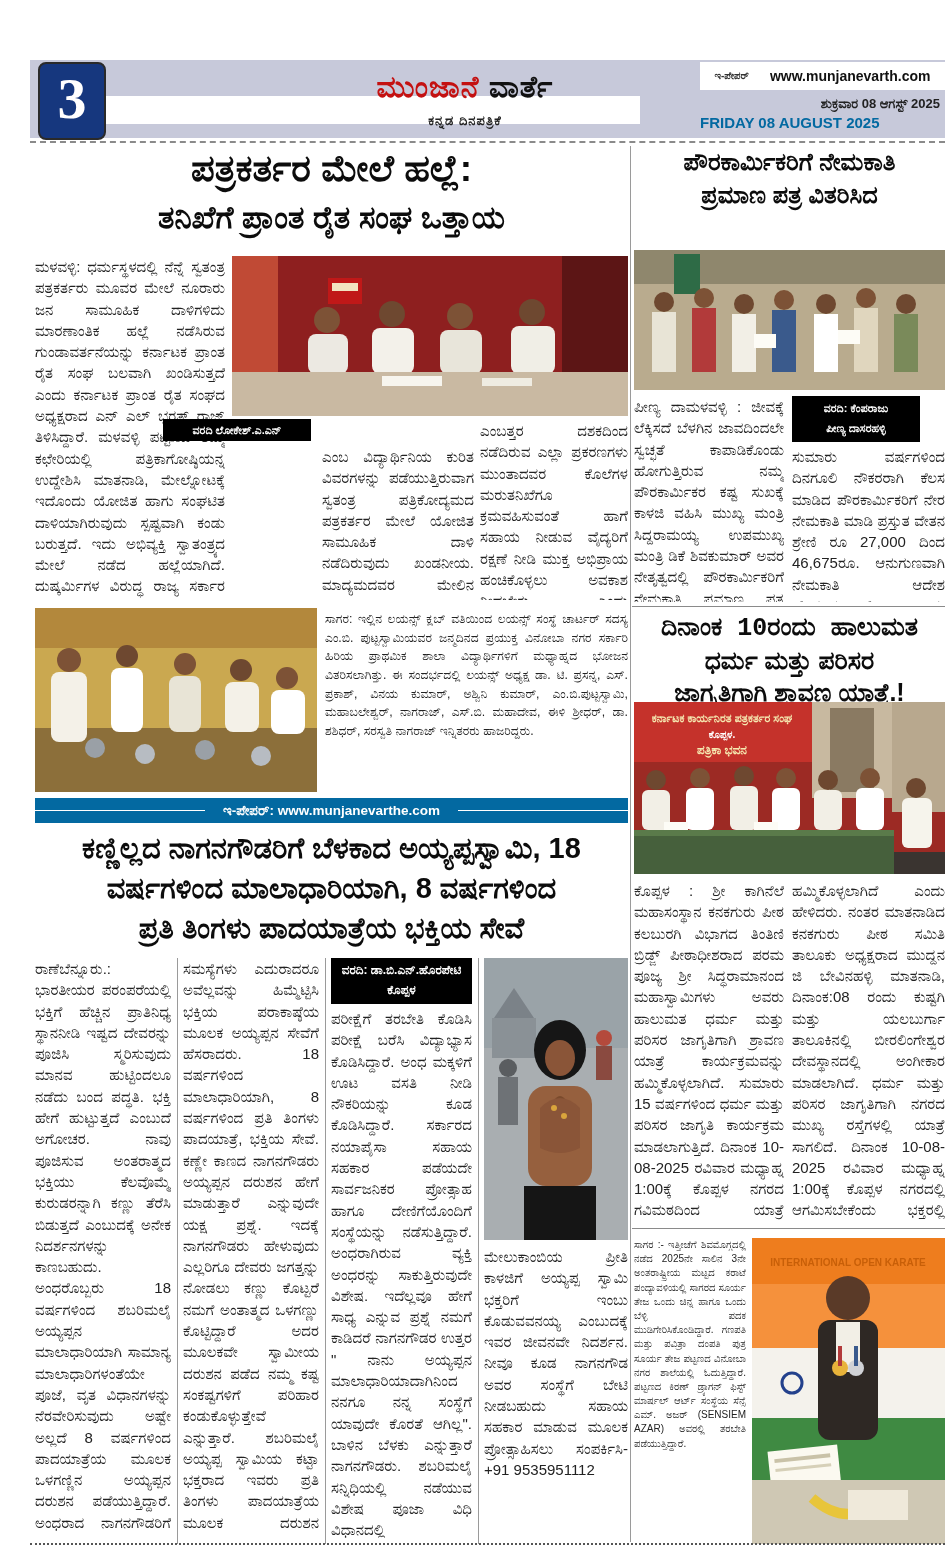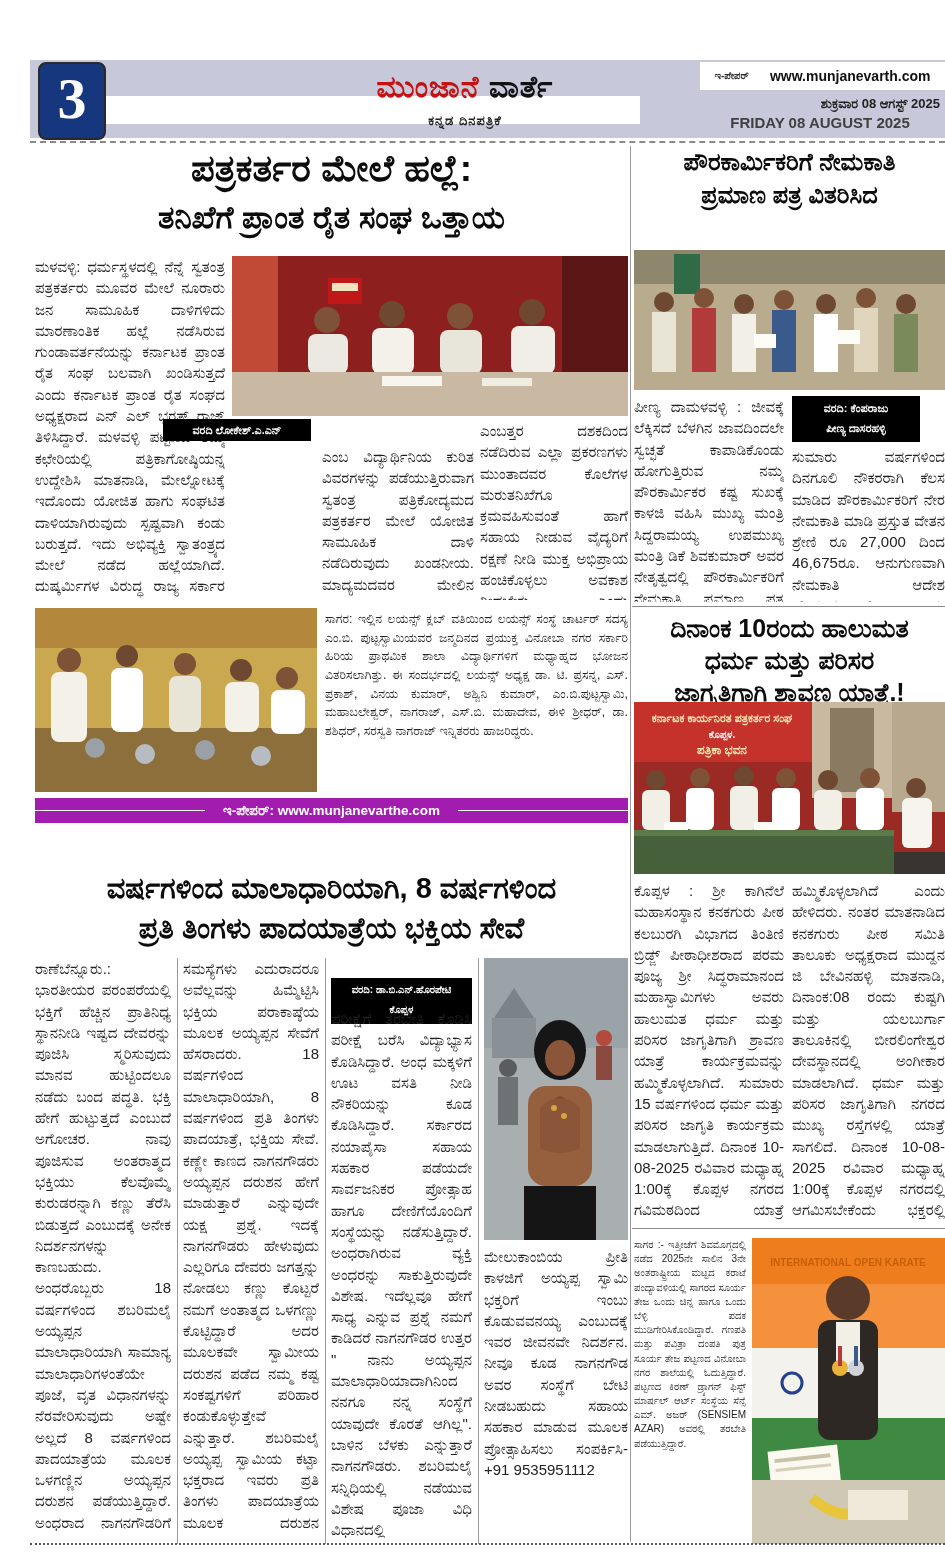--- a/index.html
+++ b/index.html
@@ -16,43 +16,43 @@
   #header-white-strip{left:104px;top:96px;width:536px;height:28px;background:#ffffff;}
   #masthead{left:230px;top:64px;width:470px;text-align:center;}
   #masthead-line1{font-size:30px;font-weight:700;line-height:46px;letter-spacing:1px;}
   #masthead-line1 .red{color:#c41111;}
   #masthead-line1 .blk{color:#111;}
   #masthead-sub{font-size:13px;font-weight:bold;color:#222;margin-top:3px;letter-spacing:1px;}
   #epaper-box{left:700px;top:62px;width:245px;height:28px;background:#ffffff;display:flex;align-items:center;justify-content:center;gap:21px;}
   #epaper-box .small{font-size:10px;font-weight:bold;color:#333;}
   #epaper-box .url{font-size:14px;font-weight:800;color:#111;}
   #date-kn{left:700px;top:96px;width:240px;text-align:right;font-size:13px;font-weight:bold;color:#222;}
-  #date-en{left:700px;top:114px;width:240px;text-align:center;font-size:15px;font-weight:800;color:#404040;}
+  #date-en{left:700px;top:114px;width:240px;text-align:left;font-size:15px;font-weight:800;color:#0369a1;}
   #header-rule{left:30px;top:141px;width:915px;height:0;border-top:2px dashed #8a8a8a;}
   
   .hl{font-weight:800;color:#0c0c0c;text-align:center;white-space:nowrap;}
   #attack-hl1{left:35px;top:148px;width:593px;font-size:37px;}
   #attack-hl2{left:35px;top:200px;width:593px;font-size:31px;}
   #recruit-hl1{left:634px;top:148px;width:311px;font-size:24px;}
   #recruit-hl2{left:634px;top:181px;width:311px;font-size:24px;}
   #recruit-hl3{left:634px;top:214px;width:311px;font-size:24px;margin-top:44px;}
-  #yatra-hl1{left:634px;top:614px;width:311px;font-size:25px;}
+  #yatra-hl1{left:634px;top:614px;width:311px;font-size:25px;font-family:Liberation Mono, monospace;}
   #yatra-hl2{left:634px;top:646px;width:311px;font-size:25px;}
   #yatra-hl3{left:634px;top:678px;width:311px;font-size:25px;}
   #devotee-hl1{left:35px;top:832px;width:593px;font-size:29px;}
   #devotee-hl2{left:35px;top:872px;width:593px;font-size:29px;}
   #devotee-hl3{left:35px;top:912px;width:593px;font-size:29px;}
   
   .col{font-size:15px;line-height:1.42;text-align:justify;color:#222;overflow:hidden;}
   .cap{background:#000;color:#fff;font-weight:bold;text-align:center;overflow:hidden;}
   
   .vrule{width:1px;background:#9a9a9a;}
   .hrule{height:1px;background:#8a8a8a;}
   
-  #blue-banner{left:35px;top:798px;width:593px;height:25px;background:#a21caf;display:flex;align-items:center;justify-content:center;gap:18px;}
+  #blue-banner{left:35px;top:798px;width:593px;height:25px;background:#0369a1;display:flex;align-items:center;justify-content:center;gap:18px;}
   #blue-banner .line{height:1px;background:#fff;flex:1;max-width:170px;}
   #blue-banner .txt{color:#fff;font-weight:800;font-size:13.5px;white-space:nowrap;}
   
   #lions-text{left:325px;top:610px;width:303px;height:180px;font-size:12.3px;line-height:1.52;text-align:justify;color:#222;overflow:hidden;}
   
   #bottom-rule{left:30px;top:1543px;width:915px;height:0;border-top:2px dotted #555;}
   svg text{font-family:"Liberation Sans","DejaVu Sans",sans-serif;}
 </style>
 </head>
 <body>
@@ -131,31 +131,32 @@
     </svg>
   </div>
   <div class="abs" id="lions-text">ಸಾಗರ: ಇಲ್ಲಿನ ಲಯನ್ಸ್ ಕ್ಲಬ್ ವತಿಯಿಂದ ಲಯನ್ಸ್ ಸಂಸ್ಥೆ ಚಾರ್ಟರ್ ಸದಸ್ಯ ಎಂ.ಬಿ. ಪುಟ್ಟಸ್ವಾಮಿಯವರ ಜನ್ಮದಿನದ ಪ್ರಯುಕ್ತ ವಿನೋಬಾ ನಗರ ಸರ್ಕಾರಿ ಹಿರಿಯ ಪ್ರಾಥಮಿಕ ಶಾಲಾ ವಿದ್ಯಾರ್ಥಿಗಳಿಗೆ ಮಧ್ಯಾಹ್ನದ ಭೋಜನ ವಿತರಿಸಲಾಗಿತ್ತು. ಈ ಸಂದರ್ಭದಲ್ಲಿ ಲಯನ್ಸ್ ಅಧ್ಯಕ್ಷ ಡಾ. ಟಿ. ಪ್ರಸನ್ನ, ಎಸ್. ಪ್ರಕಾಶ್, ವಿನಯ ಕುಮಾರ್, ಅಶ್ವಿನಿ ಕುಮಾರ್, ಎಂ.ಬಿ.ಪುಟ್ಟಸ್ವಾಮಿ, ಮಹಾಬಲೇಶ್ವರ್, ನಾಗರಾಜ್, ಎಸ್.ಬಿ. ಮಹಾದೇವ, ಈಳಿ ಶ್ರೀಧರ್, ಡಾ. ಶಶಿಧರ್, ಸರಸ್ವತಿ ನಾಗರಾಜ್ ಇನ್ನಿತರರು ಹಾಜರಿದ್ದರು.</div>
 
   <div class="abs" id="blue-banner">
     <div class="line"></div>
     <div class="txt">ಇ-ಪೇಪರ್: www.munjanevarthe.com</div>
     <div class="line"></div>
   </div>
 
+  <div class="abs hl" id="devotee-hl1">ಕಣ್ಣಿಲ್ಲದ ನಾಗನಗೌಡರಿಗೆ ಬೆಳಕಾದ ಅಯ್ಯಪ್ಪಸ್ವಾಮಿ, 18</div>
   <div class="abs hl" id="devotee-hl2">ವರ್ಷಗಳಿಂದ ಮಾಲಾಧಾರಿಯಾಗಿ, 8 ವರ್ಷಗಳಿಂದ</div>
   <div class="abs hl" id="devotee-hl3">ಪ್ರತಿ ತಿಂಗಳು ಪಾದಯಾತ್ರೆಯ ಭಕ್ತಿಯ ಸೇವೆ</div>
 
   <div class="abs vrule" style="left:177px;top:958px;height:586px;"></div>
   <div class="abs vrule" style="left:325px;top:958px;height:586px;"></div>
   <div class="abs vrule" style="left:478px;top:958px;height:586px;"></div>
 
   <div class="abs col" style="left:35px;top:958px;width:136px;height:580px;">ರಾಣೆಬೆನ್ನೂರು.: ಭಾರತೀಯರ ಪರಂಪರೆಯಲ್ಲಿ ಭಕ್ತಿಗೆ ಹೆಚ್ಚಿನ ಪ್ರಾತಿನಿಧ್ಯ ಸ್ಥಾನನೀಡಿ ಇಷ್ಟದ ದೇವರನ್ನು ಪೂಜಿಸಿ ಸ್ಮರಿಸುವುದು ಮಾನವ ಹುಟ್ಟಿಂದಲೂ ನಡೆದು ಬಂದ ಪದ್ಧತಿ. ಭಕ್ತಿ ಹೇಗೆ ಹುಟ್ಟುತ್ತದೆ ಎಂಬುದೆ ಅಗೋಚರ. ನಾವು ಪೂಜಿಸುವ ಅಂತರಾತ್ಮದ ಭಕ್ತಿಯು ಕೆಲವೊಮ್ಮೆ ಕುರುಡರನ್ನಾಗಿ ಕಣ್ಣು ತೆರೆಸಿ ಬಿಡುತ್ತದೆ ಎಂಬುದಕ್ಕೆ ಅನೇಕ ನಿದರ್ಶನಗಳನ್ನು ಕಾಣಬಹುದು. ಅಂಧರೊಬ್ಬರು 18 ವರ್ಷಗಳಿಂದ ಶಬರಿಮಲೈ ಅಯ್ಯಪ್ಪನ ಮಾಲಾಧಾರಿಯಾಗಿ ಸಾಮಾನ್ಯ ಮಾಲಾಧಾರಿಗಳಂತೆಯೇ ಪೂಜೆ, ವೃತ ವಿಧಾನಗಳನ್ನು ನೆರವೇರಿಸುವುದು ಅಷ್ಟೇ ಅಲ್ಲದೆ 8 ವರ್ಷಗಳಿಂದ ಪಾದಯಾತ್ರೆಯ ಮೂಲಕ ಒಳಗಣ್ಣಿನ ಅಯ್ಯಪ್ಪನ ದರುಶನ ಪಡೆಯುತ್ತಿದ್ದಾರೆ. ಅಂಧರಾದ ನಾಗನಗೌಡರಿಗೆ ಬಾಳಿಗೆ ಬೆಳಕಾದ ಅಯ್ಯಪ್ಪಸ್ವಾಮಿ. ಕಣ್ಣಿಲ್ಲದಿದ್ದರೂ ಭಕ್ತಿಯ ಬಲದಿಂದ ಪ್ರತಿ ವರ್ಷ ಶಬರಿಮಲೆಗೆ ತೆರಳಿ ಭಕ್ತಿಯ ಸೇವೆ ಸಲ್ಲಿಸುತ್ತಿದ್ದಾರೆ ನಾಗನಗೌಡರು.</div>
   <div class="abs col" style="left:183px;top:958px;width:136px;height:580px;">ಸಮಸ್ಯೆಗಳು ಎದುರಾದರೂ ಅವೆಲ್ಲವನ್ನು ಹಿಮ್ಮೆಟ್ಟಿಸಿ ಭಕ್ತಿಯ ಪರಾಕಾಷ್ಠೆಯ ಮೂಲಕ ಅಯ್ಯಪ್ಪನ ಸೇವೆಗೆ ಹೆಸರಾದರು. 18 ವರ್ಷಗಳಿಂದ ಮಾಲಾಧಾರಿಯಾಗಿ, 8 ವರ್ಷಗಳಿಂದ ಪ್ರತಿ ತಿಂಗಳು ಪಾದಯಾತ್ರೆ, ಭಕ್ತಿಯ ಸೇವೆ. ಕಣ್ಣೇ ಕಾಣದ ನಾಗನಗೌಡರು ಅಯ್ಯಪ್ಪನ ದರುಶನ ಹೇಗೆ ಮಾಡುತ್ತಾರೆ ಎನ್ನುವುದೇ ಯಕ್ಷ ಪ್ರಶ್ನೆ. ಇದಕ್ಕೆ ನಾಗನಗೌಡರು ಹೇಳುವುದು ಎಲ್ಲರಿಗೂ ದೇವರು ಜಗತ್ತನ್ನು ನೋಡಲು ಕಣ್ಣು ಕೊಟ್ಟರೆ ನಮಗೆ ಅಂತಾತ್ಮದ ಒಳಗಣ್ಣು ಕೊಟ್ಟಿದ್ದಾರೆ ಅದರ ಮೂಲಕವೇ ಸ್ವಾಮೀಯ ದರುಶನ ಪಡೆದ ನಮ್ಮ ಕಷ್ಟ ಸಂಕಷ್ಟಗಳಿಗೆ ಪರಿಹಾರ ಕಂಡುಕೊಳ್ಳುತ್ತೇವೆ ಎನ್ನುತ್ತಾರೆ. ಶಬರಿಮಲೈ ಅಯ್ಯಪ್ಪ ಸ್ವಾಮಿಯ ಕಟ್ಟಾ ಭಕ್ತರಾದ ಇವರು ಪ್ರತಿ ತಿಂಗಳು ಪಾದಯಾತ್ರೆಯ ಮೂಲಕ ದರುಶನ ಪಡೆಯುತ್ತಾರೆ.</div>
 
-  <div class="abs cap" style="left:331px;top:958px;width:141px;height:44px;font-size:10px;line-height:20px;padding-top:2px;margin-top:20px;">
+  <div class="abs cap" style="left:331px;top:958px;width:141px;height:44px;font-size:12px;line-height:20px;padding-top:2px;">
     <div>ವರದಿ: ಡಾ.ಬಿ.ಎನ್.ಹೊರಪೇಟಿ</div>
     <div>ಕೊಪ್ಪಳ</div>
   </div>
   <div class="abs col" style="left:331px;top:1008px;width:141px;height:530px;">ಪರೀಕ್ಷೆಗೆ ತರಬೇತಿ ಕೊಡಿಸಿ ಪರೀಕ್ಷೆ ಬರೆಸಿ ವಿದ್ಯಾಭ್ಯಾಸ ಕೊಡಿಸಿದ್ದಾರೆ. ಅಂಧ ಮಕ್ಕಳಿಗೆ ಊಟ ವಸತಿ ನೀಡಿ ನೌಕರಿಯನ್ನು ಕೂಡ ಕೊಡಿಸಿದ್ದಾರೆ. ಸರ್ಕಾರದ ನಯಾಪೈಸಾ ಸಹಾಯ ಸಹಕಾರ ಪಡೆಯದೇ ಸಾರ್ವಜನಿಕರ ಪ್ರೋತ್ಸಾಹ ಹಾಗೂ ದೇಣಿಗೆಯೊಂದಿಗೆ ಸಂಸ್ಥೆಯನ್ನು ನಡೆಸುತ್ತಿದ್ದಾರೆ. ಅಂಧರಾಗಿರುವ ವ್ಯಕ್ತಿ ಅಂಧರನ್ನು ಸಾಕುತ್ತಿರುವುದೇ ವಿಶೇಷ. ಇದೆಲ್ಲವೂ ಹೇಗೆ ಸಾಧ್ಯ ಎನ್ನುವ ಪ್ರಶ್ನೆ ನಮಗೆ ಕಾಡಿದರೆ ನಾಗನಗೌಡರ ಉತ್ತರ " ನಾನು ಅಯ್ಯಪ್ಪನ ಮಾಲಾಧಾರಿಯಾದಾಗಿನಿಂದ ನನಗೂ ನನ್ನ ಸಂಸ್ಥೆಗೆ ಯಾವುದೇ ಕೊರತೆ ಆಗಿಲ್ಲ". ಬಾಳಿನ ಬೆಳಕು ಎನ್ನುತ್ತಾರೆ ನಾಗನಗೌಡರು. ಶಬರಿಮಲೈ ಸನ್ನಿಧಿಯಲ್ಲಿ ನಡೆಯುವ ವಿಶೇಷ ಪೂಜಾ ವಿಧಿ ವಿಧಾನದಲ್ಲಿ ಭಾಗಿಯಾಗುತ್ತಾರೆ. ಎಲ್ಲರಂತೆಯೇ ಸರತಿ ಸಾಲಿನಲ್ಲೇ ನಿಂತು ದರುಶನ ಪಡೆಯುತ್ತಾರೆ. ಹೀಗಾಗಿ ಅಯ್ಯಪ್ಪನ ಸನ್ನಿಧಿಯಲ್ಲೇ</div>
 
   <div class="abs" style="left:484px;top:958px;width:144px;height:282px;">
     <svg width="144" height="282" viewBox="0 0 144 282">
       <rect width="144" height="282" fill="#a9aeb1"></rect>
       <rect x="0" y="0" width="144" height="90" fill="#9aa3a8"></rect>
       <path d="M10 60 L30 30 L50 60 Z" fill="#7b8288"></path>

